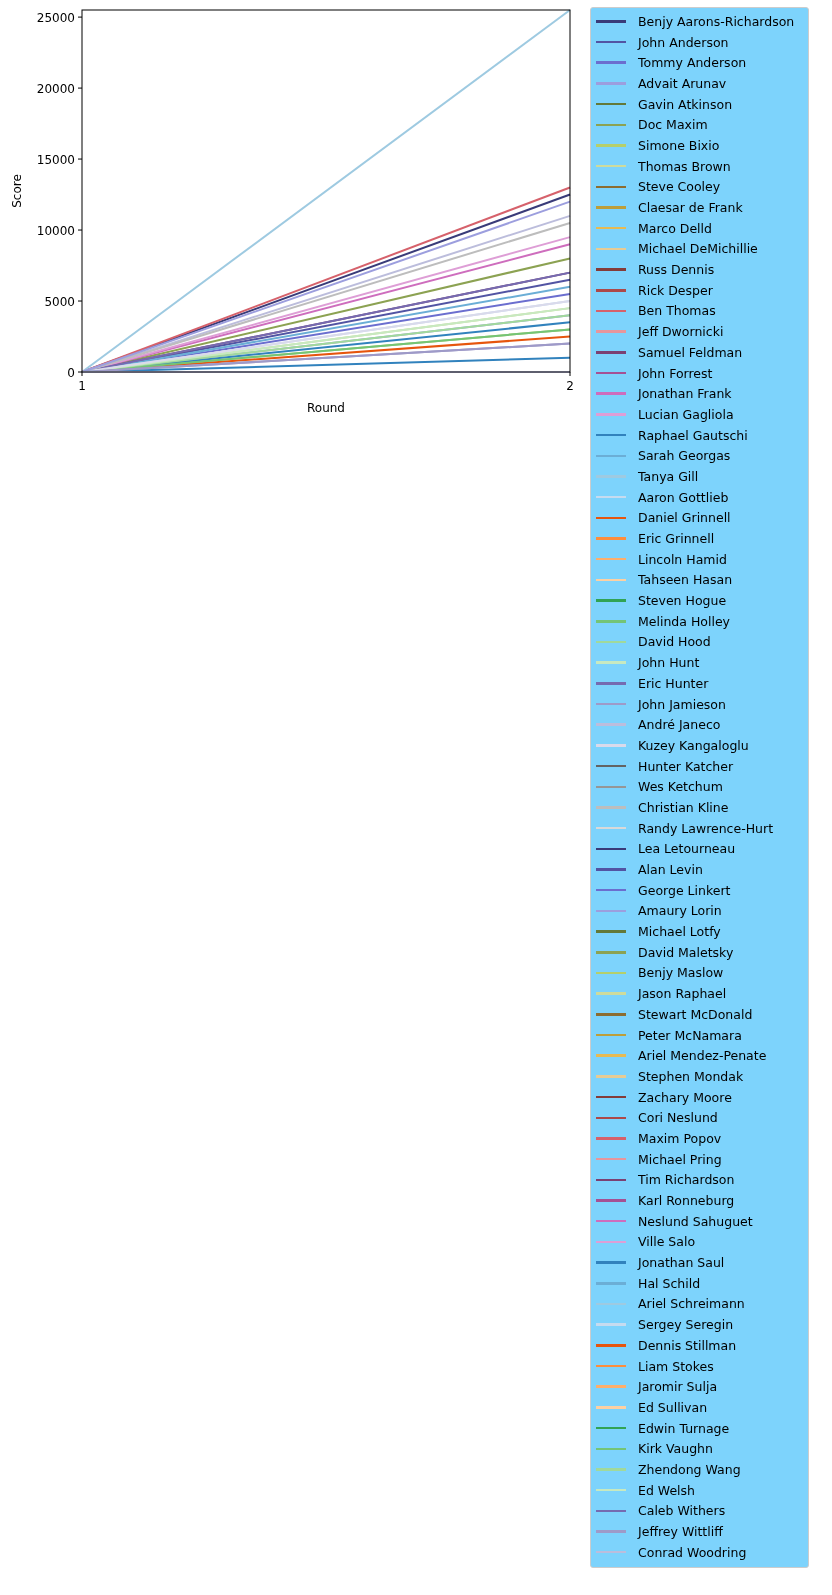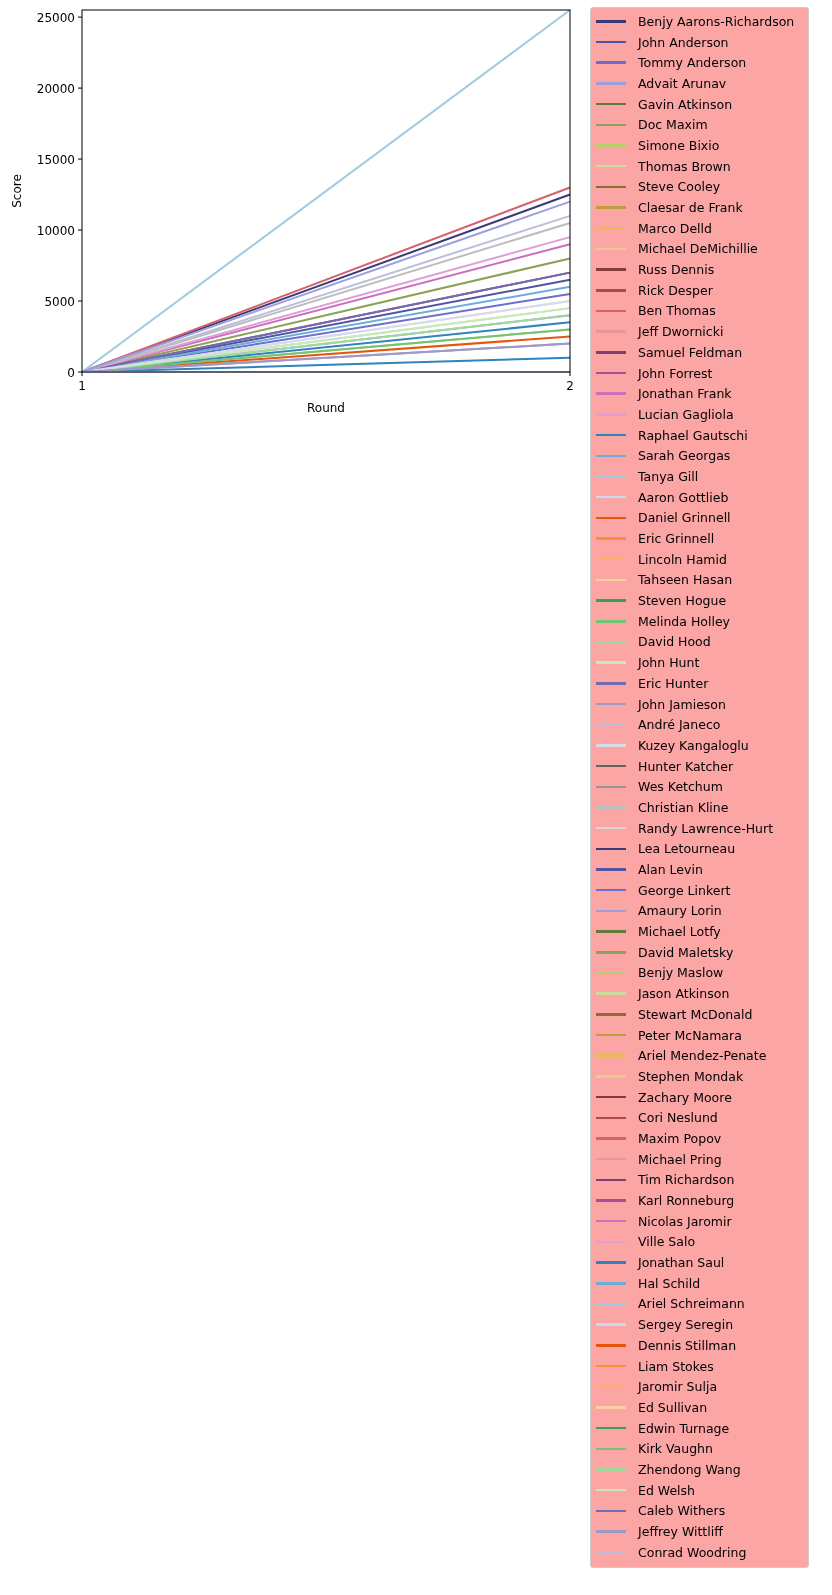--- a/index.html
+++ b/index.html
@@ -1,20 +1,20 @@
 <!DOCTYPE html>
 <html><head>
 <meta charset="utf-8">
 <style>
   html, body { margin: 0; padding: 0; background: #ffffff; }
   body { width: 832px; height: 1595px; position: relative; font-family: "DejaVu Sans", sans-serif; color: #000; overflow: hidden; }
   #chart-svg { position: absolute; left: 0; top: 0; }
   .tick-label { font-size: 12px; fill: #000; font-family: "DejaVu Sans", sans-serif; }
   .axis-label { font-size: 12px; fill: #000; font-family: "DejaVu Sans", sans-serif; }
-  #legend { position: absolute; left: 590px; top: 7px; width: 219px; border: 1px solid #cccccc; border-radius: 3px; background: #fca5a5; padding: 3px 13px 4px 0; box-sizing: border-box; }
+  #legend { position: absolute; left: 590px; top: 7px; width: 219px; border: 1px solid #cccccc; border-radius: 3px; background: #7dd3fc; padding: 3px 13px 4px 0; box-sizing: border-box; }
   .legend-item { display: flex; align-items: center; height: 20.7px; padding-left: 5px; font-size: 12.5px; white-space: nowrap; }
   .legend-swatch { width: 30px; height: 2.5px; margin-right: 12px; flex: none; }
 </style>
 </head>
 <body>
 
 <svg id="chart-svg" width="832" height="430">
   <g id="plot-lines">
       <polyline points="82,372 570,194.54901960784315" fill="none" stroke="#393b79" stroke-width="2"></polyline>
       <polyline points="82,372 570,279.72549019607845" fill="none" stroke="#5254a3" stroke-width="2"></polyline>
@@ -301,21 +301,21 @@
     <div class="legend-item">
       <span class="legend-swatch" style="background: rgb(140, 162, 82);"></span>
       <span>David Maletsky</span>
     </div>
     <div class="legend-item">
       <span class="legend-swatch" style="background: rgb(181, 207, 107);"></span>
       <span>Benjy Maslow</span>
     </div>
     <div class="legend-item">
       <span class="legend-swatch" style="background: rgb(206, 219, 156);"></span>
-      <span>Jason Atkinson</span>
+      <span>Jason Raphael</span>
     </div>
     <div class="legend-item">
       <span class="legend-swatch" style="background: rgb(140, 109, 49);"></span>
       <span>Stewart McDonald</span>
     </div>
     <div class="legend-item">
       <span class="legend-swatch" style="background: rgb(189, 158, 57);"></span>
       <span>Peter McNamara</span>
     </div>
     <div class="legend-item">
@@ -345,21 +345,21 @@
     <div class="legend-item">
       <span class="legend-swatch" style="background: rgb(123, 65, 115);"></span>
       <span>Tim Richardson</span>
     </div>
     <div class="legend-item">
       <span class="legend-swatch" style="background: rgb(165, 81, 148);"></span>
       <span>Karl Ronneburg</span>
     </div>
     <div class="legend-item">
       <span class="legend-swatch" style="background: rgb(206, 109, 189);"></span>
-      <span>Nicolas Jaromir</span>
+      <span>Neslund Sahuguet</span>
     </div>
     <div class="legend-item">
       <span class="legend-swatch" style="background: rgb(222, 158, 214);"></span>
       <span>Ville Salo</span>
     </div>
     <div class="legend-item">
       <span class="legend-swatch" style="background: rgb(49, 130, 189);"></span>
       <span>Jonathan Saul</span>
     </div>
     <div class="legend-item">

